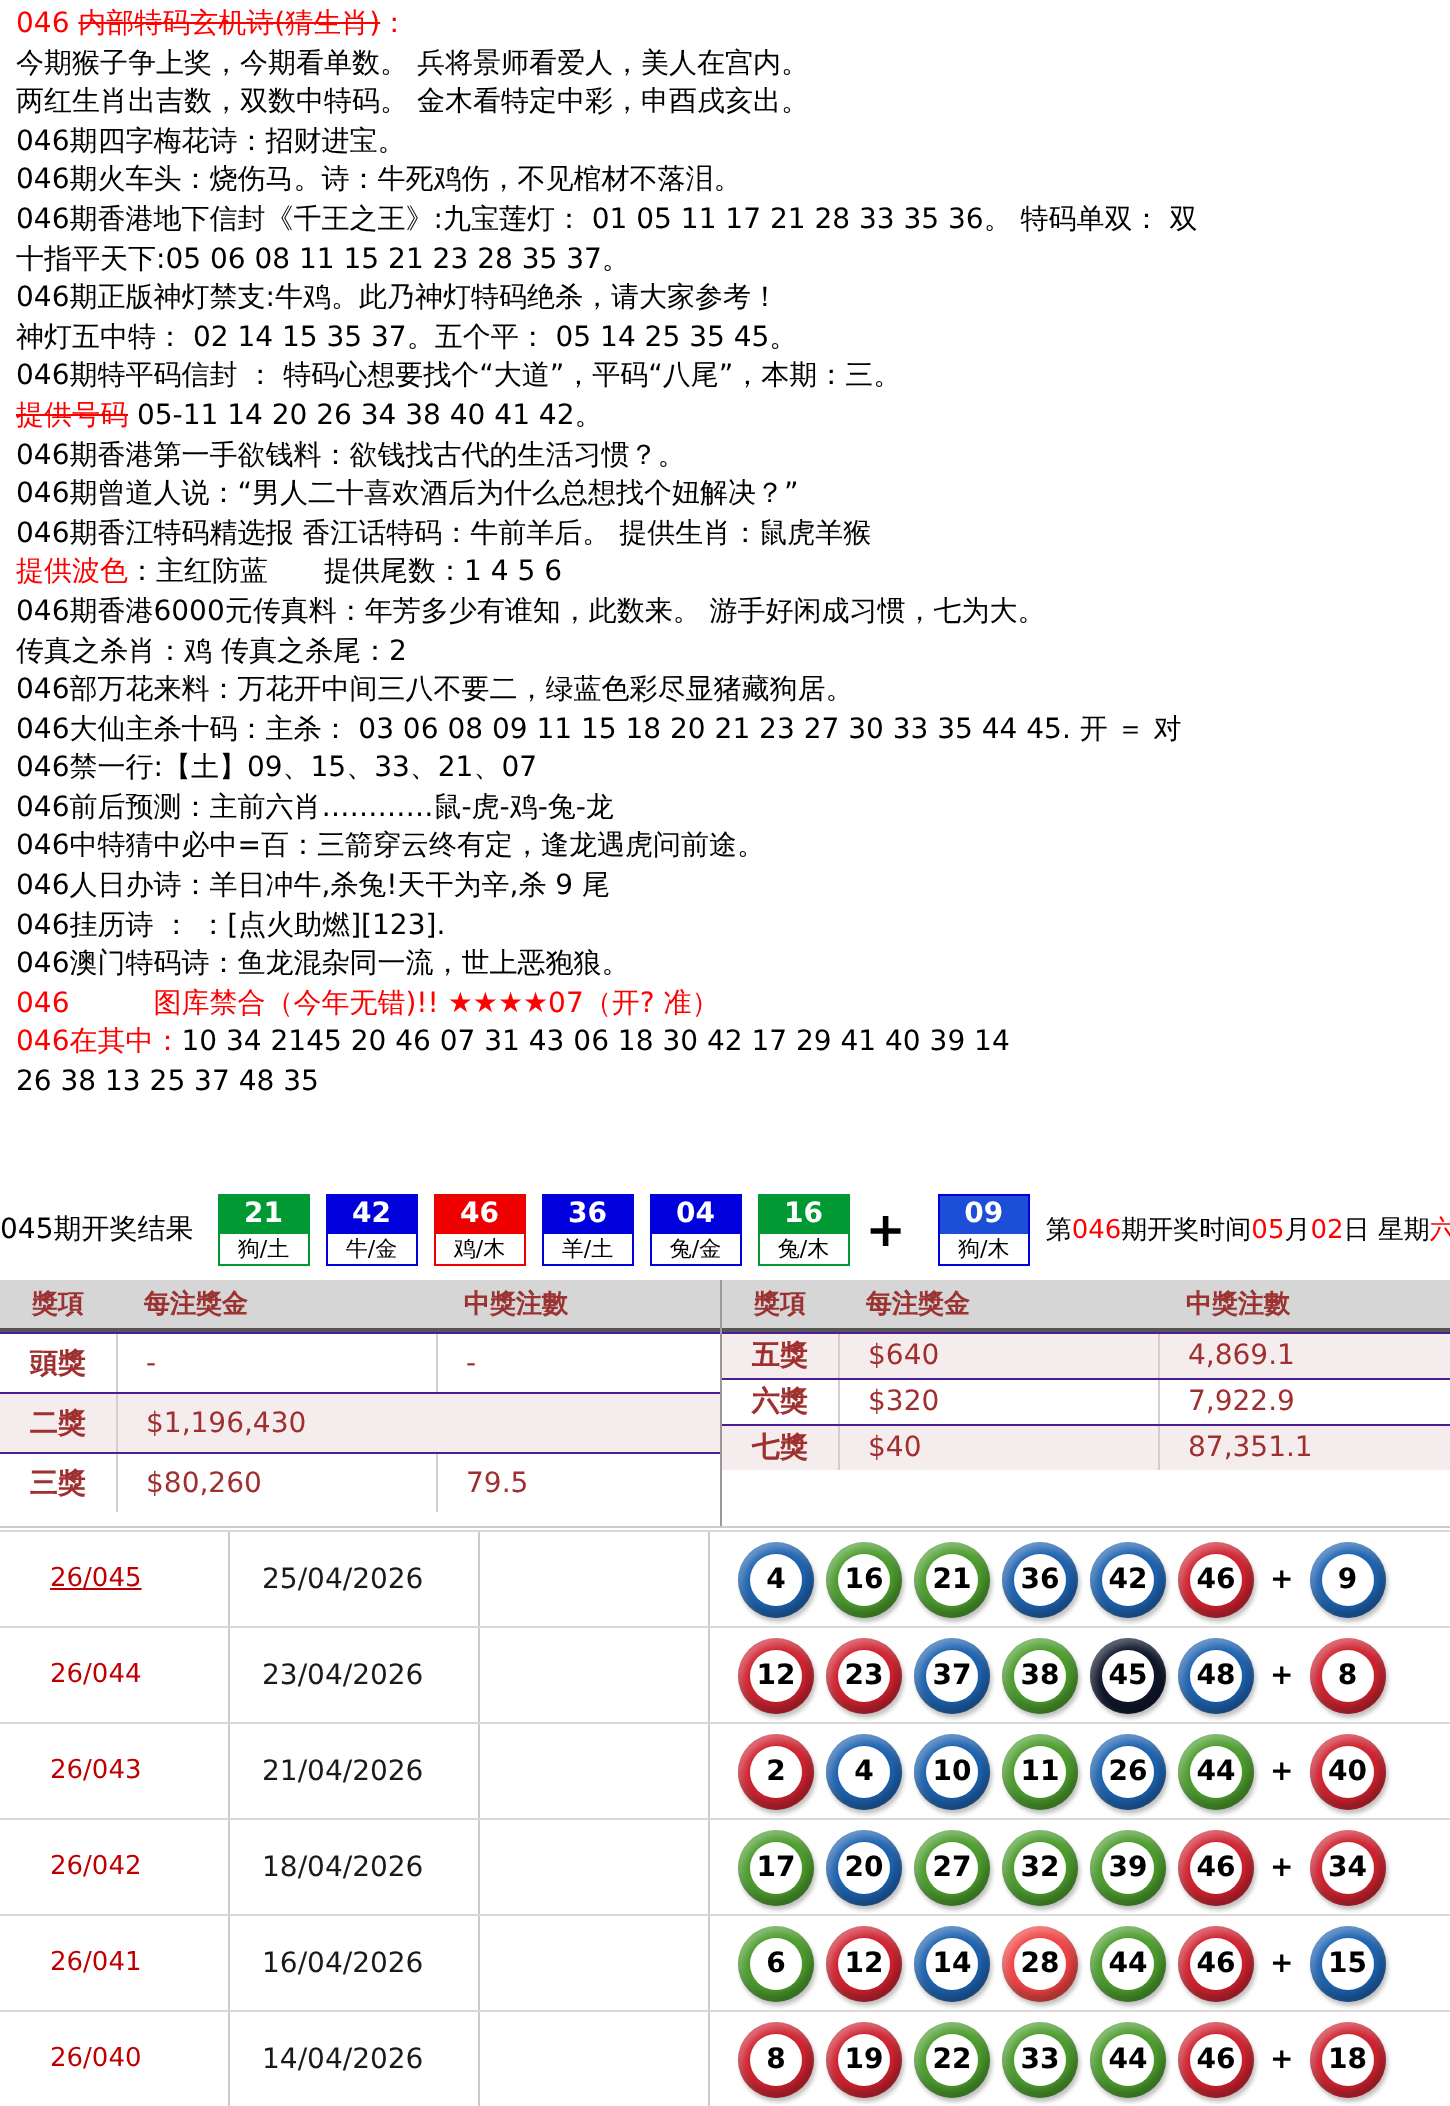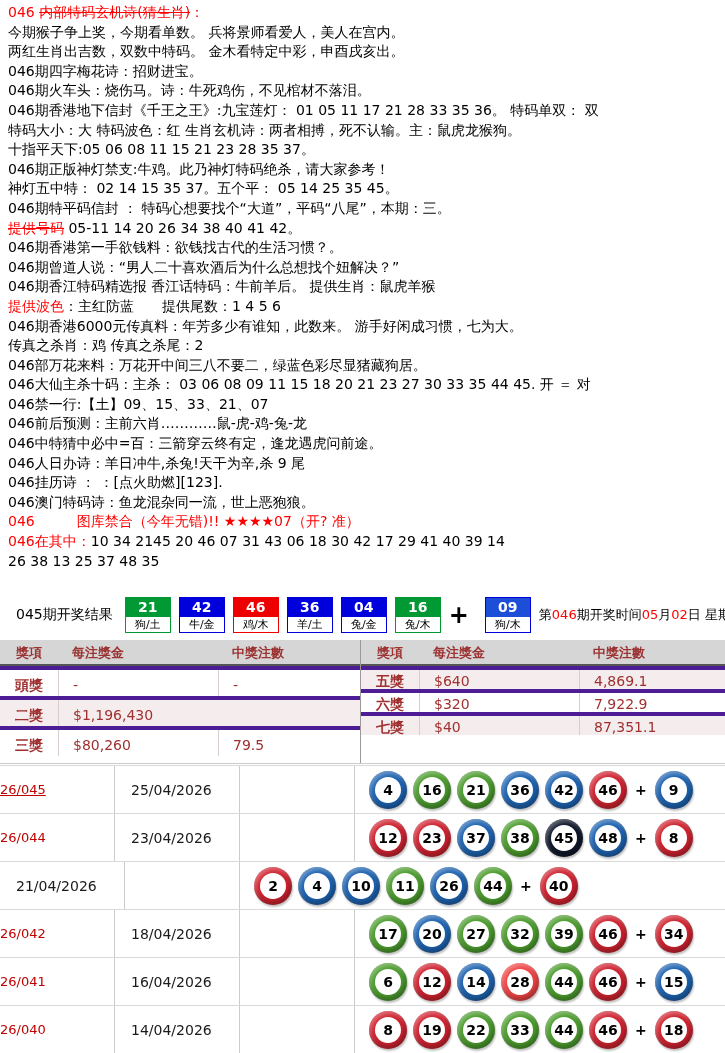--- a/index.html
+++ b/index.html
@@ -9,55 +9,55 @@
 
   
   .tips{position:absolute;top:3px;left:8px;right:2px;font-size:14px;line-height:19.6px;}
   .tip-line{white-space:nowrap;}
   .seg-red{color:#ff0000;}
   .seg-strike{text-decoration:line-through;}
 
   
   .result-row{position:absolute;top:594px;left:0;width:725px;height:42px;
               display:flex;align-items:center;}
-  .result-label{font-size:14px;margin-left:16px;white-space:nowrap;}
+  .result-label{font-size:14px;margin-left:0;white-space:nowrap;}
   .tiles{display:flex;gap:8px;margin-left:12px;align-items:center;}
   .tile{width:46px;height:36px;border:1px solid #000;box-sizing:border-box;
         text-align:center;background:#fff;}
   .tile .num{display:block;height:19px;line-height:19px;color:#fff;
              font-weight:bold;font-size:14px;}
   .tile .zl{display:block;height:15px;line-height:15px;font-size:11px;color:#000;}
   .plus-main{font-size:24px;font-weight:bold;margin:0 4px 0 8px;line-height:36px;}
   .next-info{font-size:13px;margin-left:8px;white-space:nowrap;}
   .ni-red{color:#ff0000;}
 
   
   .prize{position:absolute;top:640px;left:0;width:725px;height:124px;
          border-bottom:1px solid #ccc;box-sizing:border-box;}
   .half{position:absolute;top:0;bottom:0;box-sizing:border-box;}
   .half-left{left:0;width:360px;}
   .half-right{left:360px;width:365px;border-left:1px solid #999;}
   .prize-header{display:flex;height:26px;line-height:26px;background:#d6d6d6;
                 color:#9c3333;font-weight:bold;font-size:13px;
                 border-bottom:2px solid #555;box-sizing:border-box;}
-  .prize-row{display:flex;color:#a03030;font-size:14px;border-top:4px solid #4c1d95;box-sizing:border-box;}
+  .prize-row{display:flex;color:#a03030;font-size:14px;border-top:1px solid #4c1d95;box-sizing:border-box;}
   .prize-row:first-of-type{border-top:none;}
   .half-left .prize-row{height:30px;line-height:30px;}
   .half-right .prize-row{height:23px;line-height:23px;}
   .row-alt{background:#f5eded;}
   .pc0{width:58px;text-align:center;font-weight:bold;}
   .pc1{width:160px;padding-left:14px;border-left:1px solid #d8cccc;box-sizing:border-box;}
   .pc2{flex:1;padding-left:14px;border-left:1px solid #d8cccc;box-sizing:border-box;}
   .prize-header .pc1,.prize-header .pc2{border-left:none;}
 
   
   .history{position:absolute;top:765px;left:0;width:725px;border-top:1px solid #d9d9d9;}
   .h-row{display:flex;height:48px;border-bottom:1px solid #d9d9d9;box-sizing:border-box;}
   .h-issue{width:115px;box-sizing:border-box;border-right:1px solid #ccc;
-           display:flex;align-items:center;}
+           display:flex;align-items:center;padding-left:25px;}
   .h-issue span{font-size:13px;color:#c00000;cursor:pointer;}
   .h-issue .und{text-decoration:underline;}
   .h-date{width:125px;box-sizing:border-box;border-right:1px solid #ccc;
           display:flex;align-items:center;padding-left:16px;font-size:14px;color:#1a1a1a;}
   .h-empty{width:115px;box-sizing:border-box;border-right:1px solid #ccc;}
   .h-balls{flex:1;display:flex;align-items:center;gap:6px;padding-left:14px;}
   .ball{width:38px;height:38px;border-radius:50%;flex:0 0 auto;
         display:flex;align-items:center;justify-content:center;
         box-shadow:inset -2px -4px 5px rgba(0,0,0,.3),inset 2px 3px 4px rgba(255,255,255,.35),1px 2px 2px rgba(0,0,0,.25);}
   .ball .core{width:26px;height:26px;border-radius:50%;background:#fff;
@@ -69,21 +69,20 @@
 <body>
 
 <div class="page">
   <div class="tips" id="tips">
       <div class="tip-line"><span class="seg-red ">046 </span><span class="seg-red seg-strike">内部特码玄机诗(猜生肖)</span><span class="seg-red ">：</span></div>
       <div class="tip-line"><span>今期猴子争上奖，今期看单数。 兵将景师看爱人，美人在宫内。</span></div>
       <div class="tip-line"><span>两红生肖出吉数，双数中特码。 金木看特定中彩，申酉戌亥出。</span></div>
       <div class="tip-line"><span>046期四字梅花诗：招财进宝。</span></div>
       <div class="tip-line"><span>046期火车头：烧伤马。诗：牛死鸡伤，不见棺材不落泪。</span></div>
       <div class="tip-line"><span>046期香港地下信封《千王之王》:九宝莲灯： 01 05 11 17 21 28 33 35 36。 特码单双： 双</span></div>
-      <div class="tip-line"><span>特码大小：大 特码波色：红 生肖玄机诗：两者相搏，死不认输。主：鼠虎龙猴狗。</span></div>
       <div class="tip-line"><span>十指平天下:05 06 08 11 15 21 23 28 35 37。</span></div>
       <div class="tip-line"><span>046期正版神灯禁支:牛鸡。此乃神灯特码绝杀，请大家参考！</span></div>
       <div class="tip-line"><span>神灯五中特： 02 14 15 35 37。五个平： 05 14 25 35 45。</span></div>
       <div class="tip-line"><span>046期特平码信封 ： 特码心想要找个“大道”，平码“八尾”，本期：三。</span></div>
       <div class="tip-line"><span class="seg-red seg-strike">提供号码</span><span>  05-11 14 20 26 34 38 40 41 42。</span></div>
       <div class="tip-line"><span>046期香港第一手欲钱料：欲钱找古代的生活习惯？。</span></div>
       <div class="tip-line"><span>046期曾道人说：“男人二十喜欢酒后为什么总想找个妞解决？”</span></div>
       <div class="tip-line"><span>046期香江特码精选报 香江话特码：牛前羊后。 提供生肖：鼠虎羊猴</span></div>
       <div class="tip-line"><span class="seg-red ">提供波色</span><span>：主红防蓝　　提供尾数：1 4 5 6</span></div>
       <div class="tip-line"><span>046期香港6000元传真料：年芳多少有谁知，此数来。 游手好闲成习惯，七为大。</span></div>
@@ -242,20 +241,23 @@
           <div class="ball" style="background: rgb(30, 99, 176);">
             <span class="core">48</span>
           </div>
           <span class="h-plus">+</span>
           <div class="ball" style="background: rgb(207, 35, 48);">
             <span class="core">8</span>
           </div>
         </div>
       </div>
       <div class="h-row">
+        <div class="h-issue">
+          <span>26/043</span>
+        </div>
         <div class="h-date">21/04/2026</div>
         <div class="h-empty"></div>
         <div class="h-balls">
           <div class="ball" style="background: rgb(207, 35, 48);">
             <span class="core">2</span>
           </div>
           <div class="ball" style="background: rgb(30, 99, 176);">
             <span class="core">4</span>
           </div>
           <div class="ball" style="background: rgb(30, 99, 176);">

